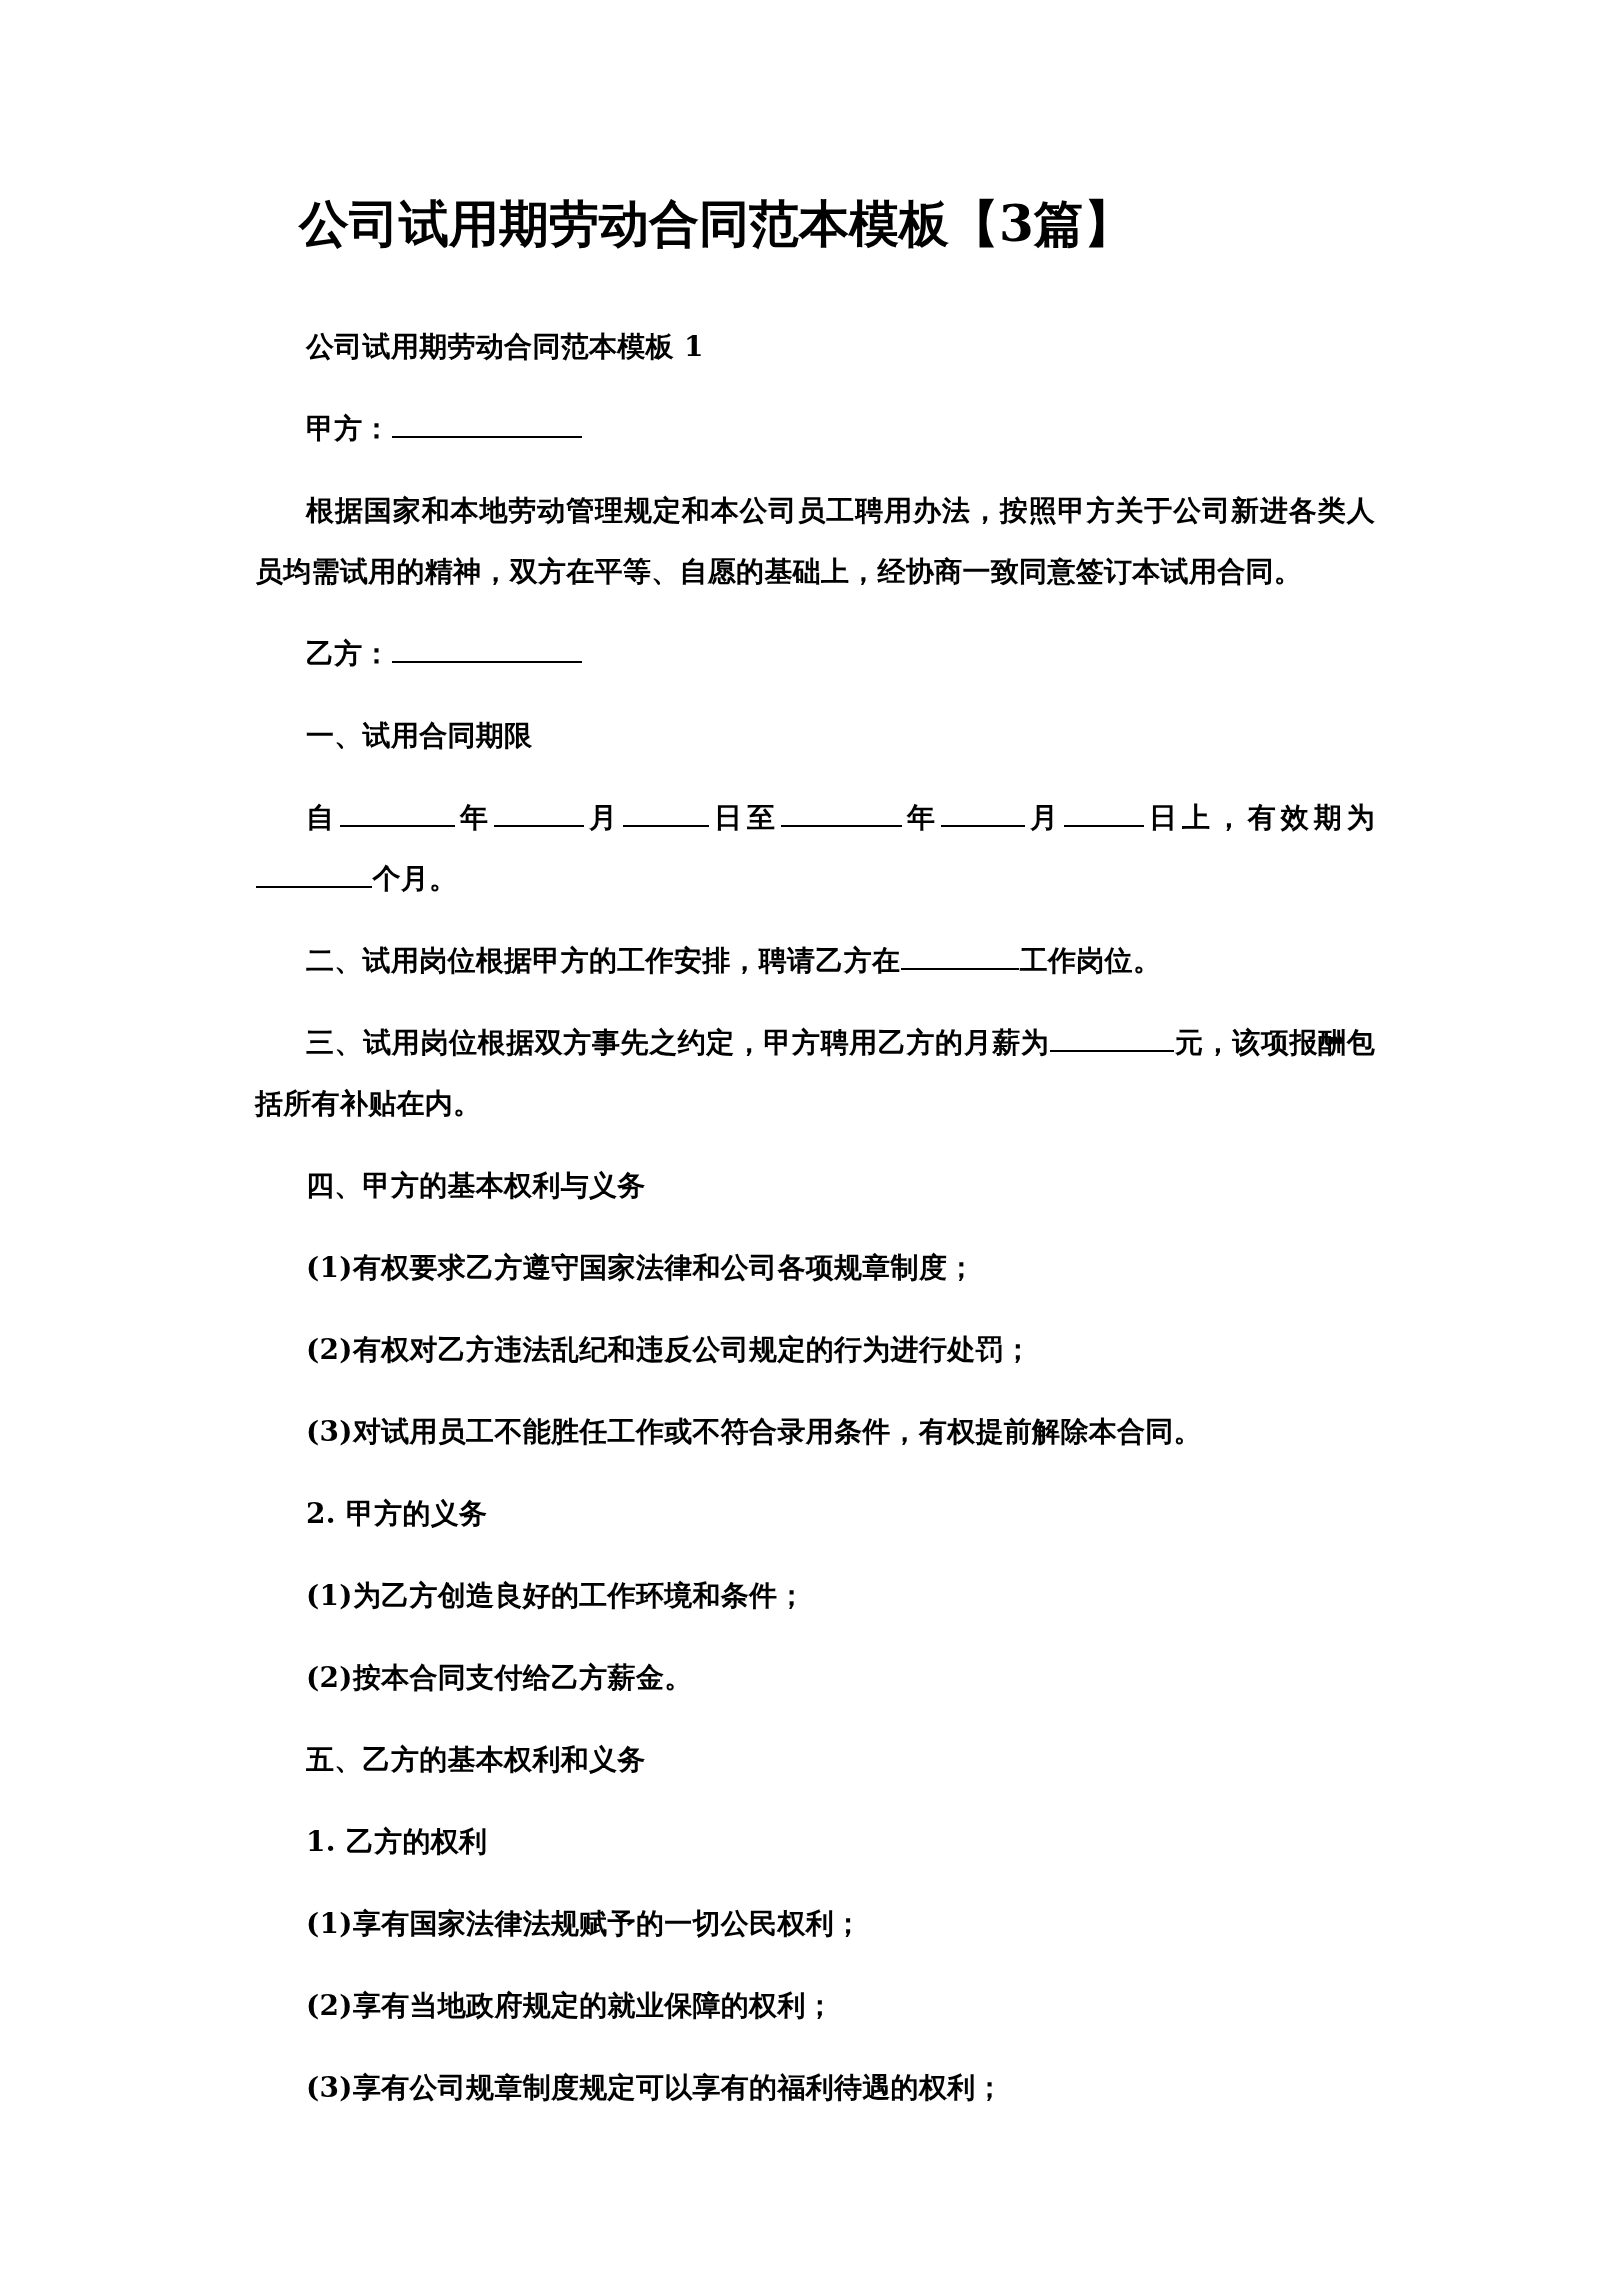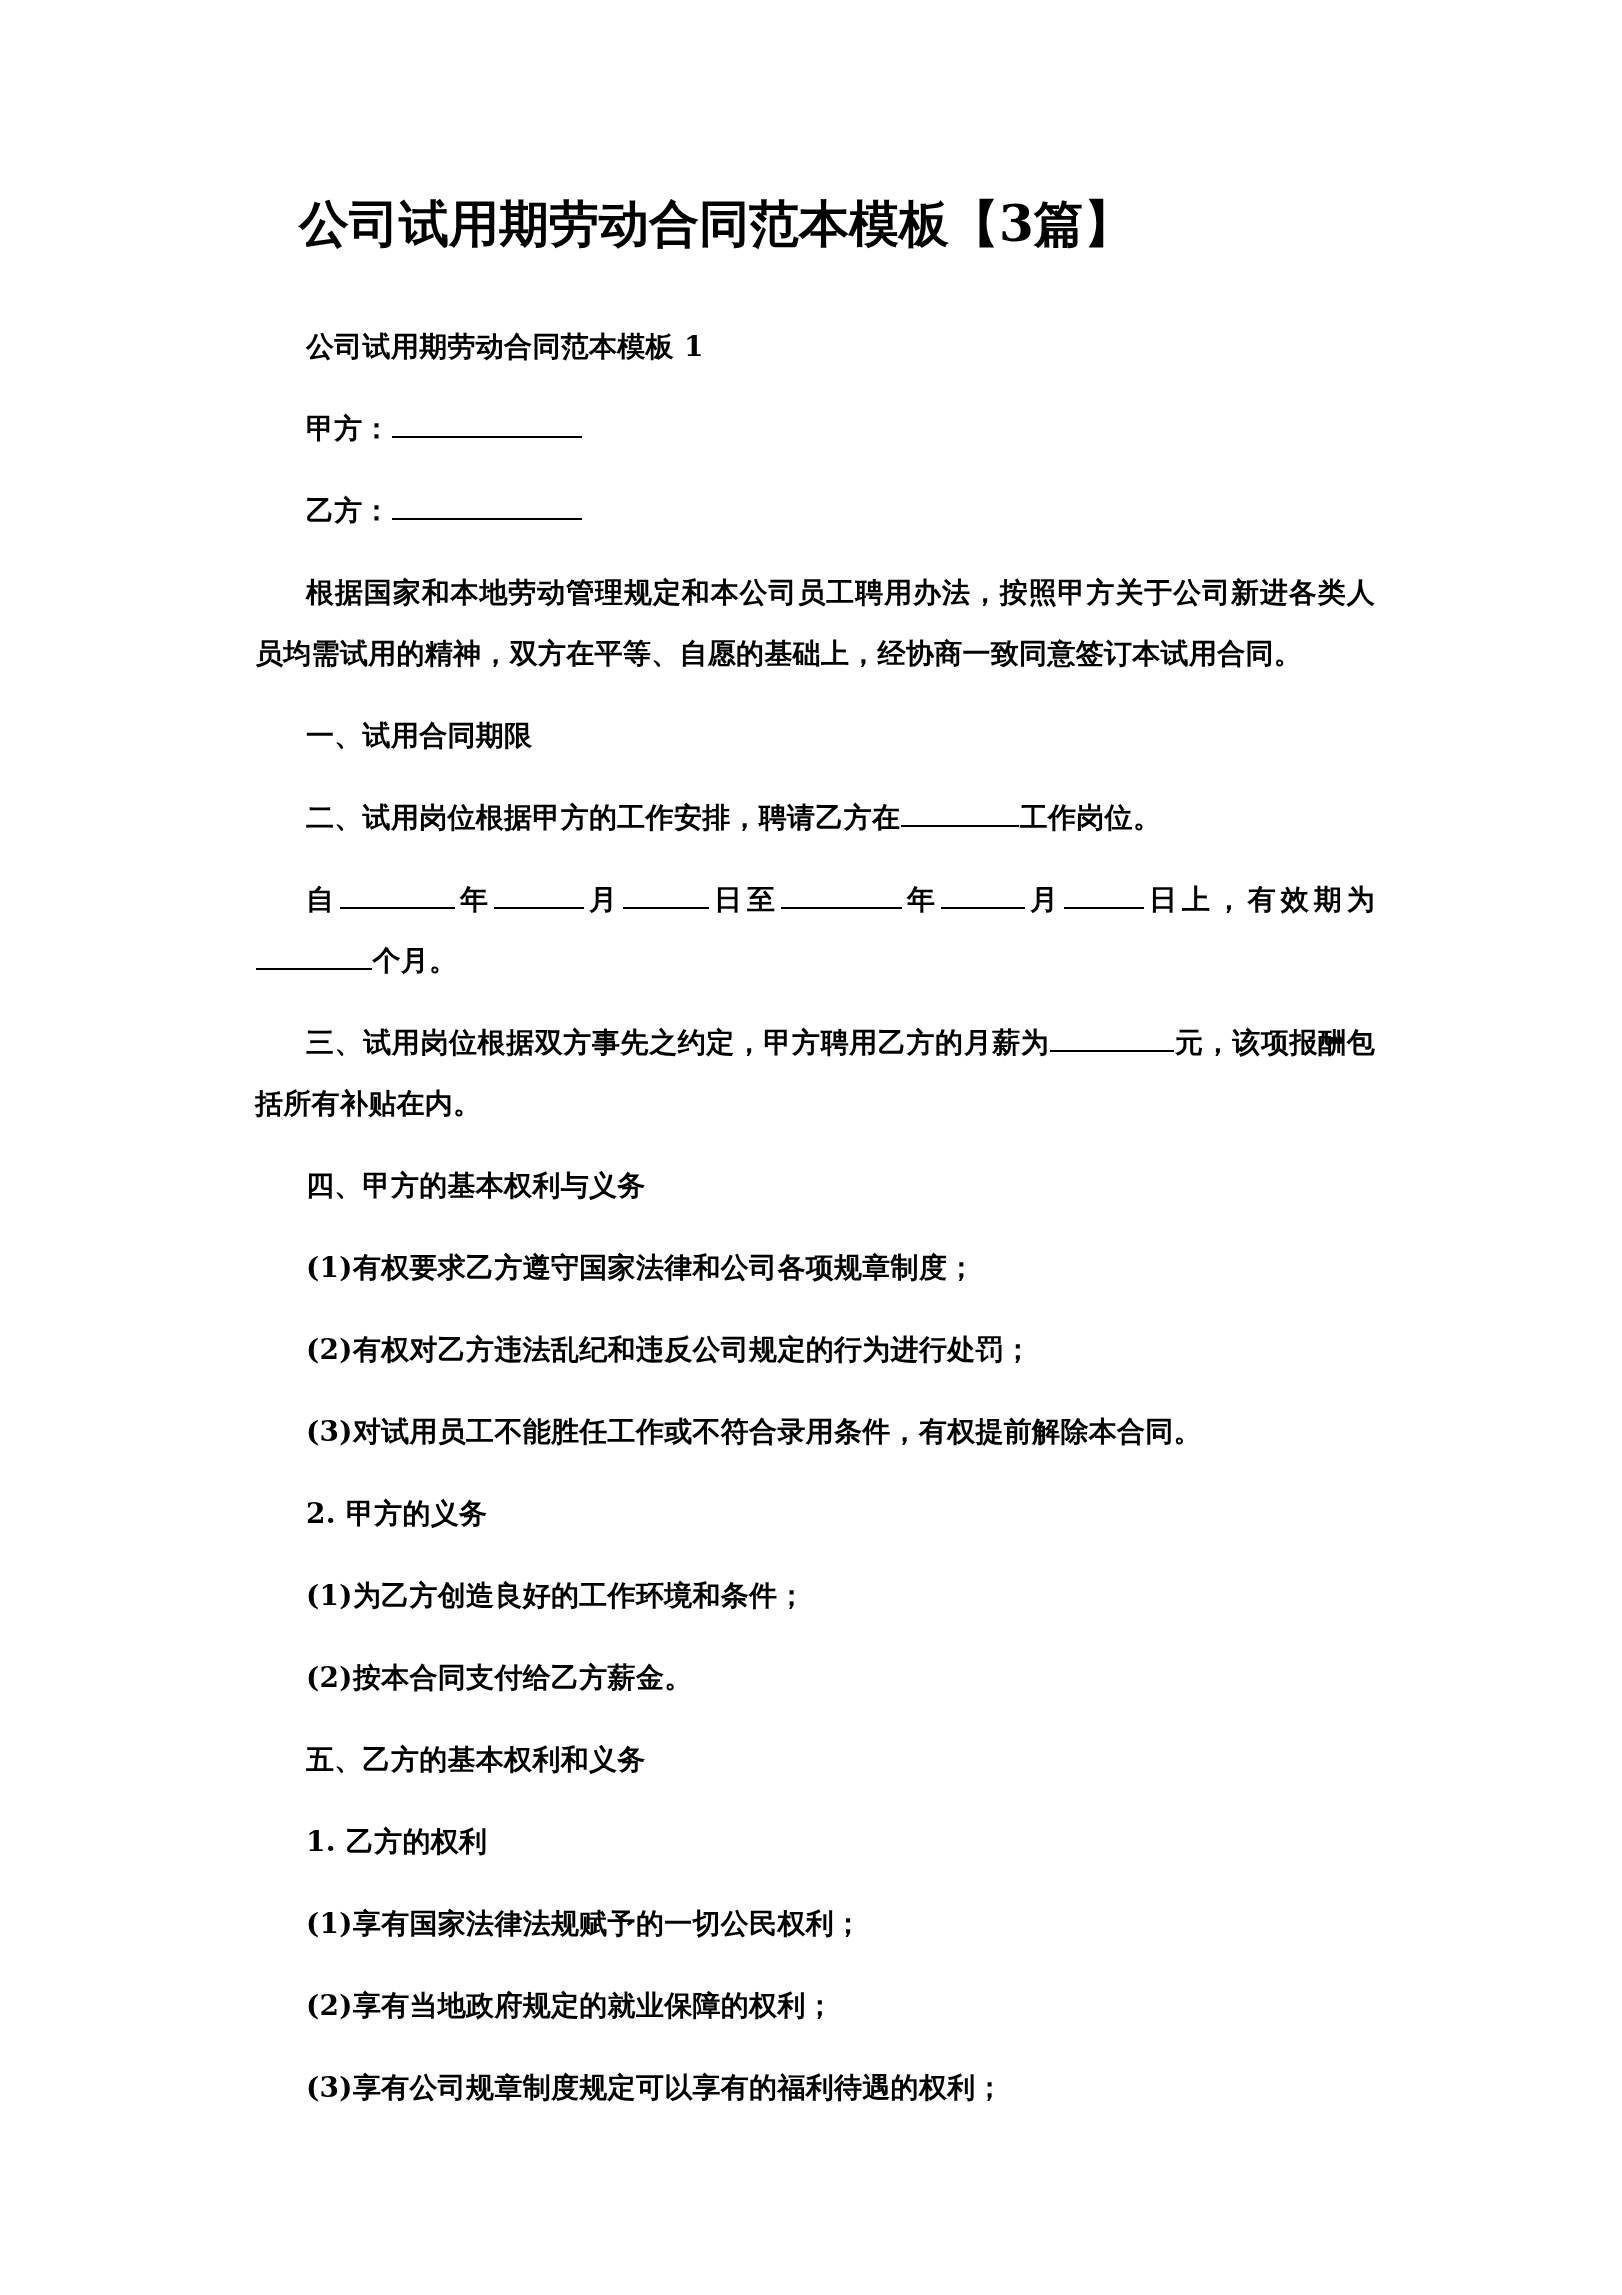--- a/index.html
+++ b/index.html
@@ -91,29 +91,29 @@
   <div class="content">
 
     <h1 class="doc-title">公司试用期劳动合同范本模板【3篇】</h1>
 
     <div class="body-block">
 
       <p class="para">公司试用期劳动合同范本模板 1</p>
 
       <p class="para"><span>甲方：</span><span class="blank w-sig"></span></p>
 
+      <p class="para flow">根据国家和本地劳动管理规定和本公司员工聘用办法，按照甲方关于公司新进各类人员均需试用的精神，双方在平等、自愿的基础上，经协商一致同意签订本试用合同。</p>
+
       <p class="para"><span>乙方：</span><span class="blank w-sig"></span></p>
-
-      <p class="para flow">根据国家和本地劳动管理规定和本公司员工聘用办法，按照甲方关于公司新进各类人员均需试用的精神，双方在平等、自愿的基础上，经协商一致同意签订本试用合同。</p>
 
       <p class="para">一、试用合同期限</p>
 
+      <p class="para flow-tight"><span>自</span><span class="blank w-year"></span><span>年</span><span class="blank w-mon"></span><span>月</span><span class="blank w-day"></span><span>日至</span><span class="blank w-year2"></span><span>年</span><span class="blank w-mon2"></span><span>月</span><span class="blank w-day2"></span><span>日上，有效期为</span><span class="blank w-mons"></span><span>个月。</span></p>
+
       <p class="para"><span>二、试用岗位根据甲方的工作安排，聘请乙方在</span><span class="blank w-post"></span><span>工作岗位。</span></p>
-
-      <p class="para flow-tight"><span>自</span><span class="blank w-year"></span><span>年</span><span class="blank w-mon"></span><span>月</span><span class="blank w-day"></span><span>日至</span><span class="blank w-year2"></span><span>年</span><span class="blank w-mon2"></span><span>月</span><span class="blank w-day2"></span><span>日上，有效期为</span><span class="blank w-mons"></span><span>个月。</span></p>
 
       <p class="para flow-tight"><span>三、试用岗位根据双方事先之约定，甲方聘用乙方的月薪为</span><span class="blank w-pay"></span><span>元，该项报酬包括所有补贴在内。</span></p>
 
       <p class="para">四、甲方的基本权利与义务</p>
 
 
       <p class="para">(1)有权要求乙方遵守国家法律和公司各项规章制度；</p>
       <p class="para">(2)有权对乙方违法乱纪和违反公司规定的行为进行处罚；</p>
       <p class="para">(3)对试用员工不能胜任工作或不符合录用条件，有权提前解除本合同。</p>
 

